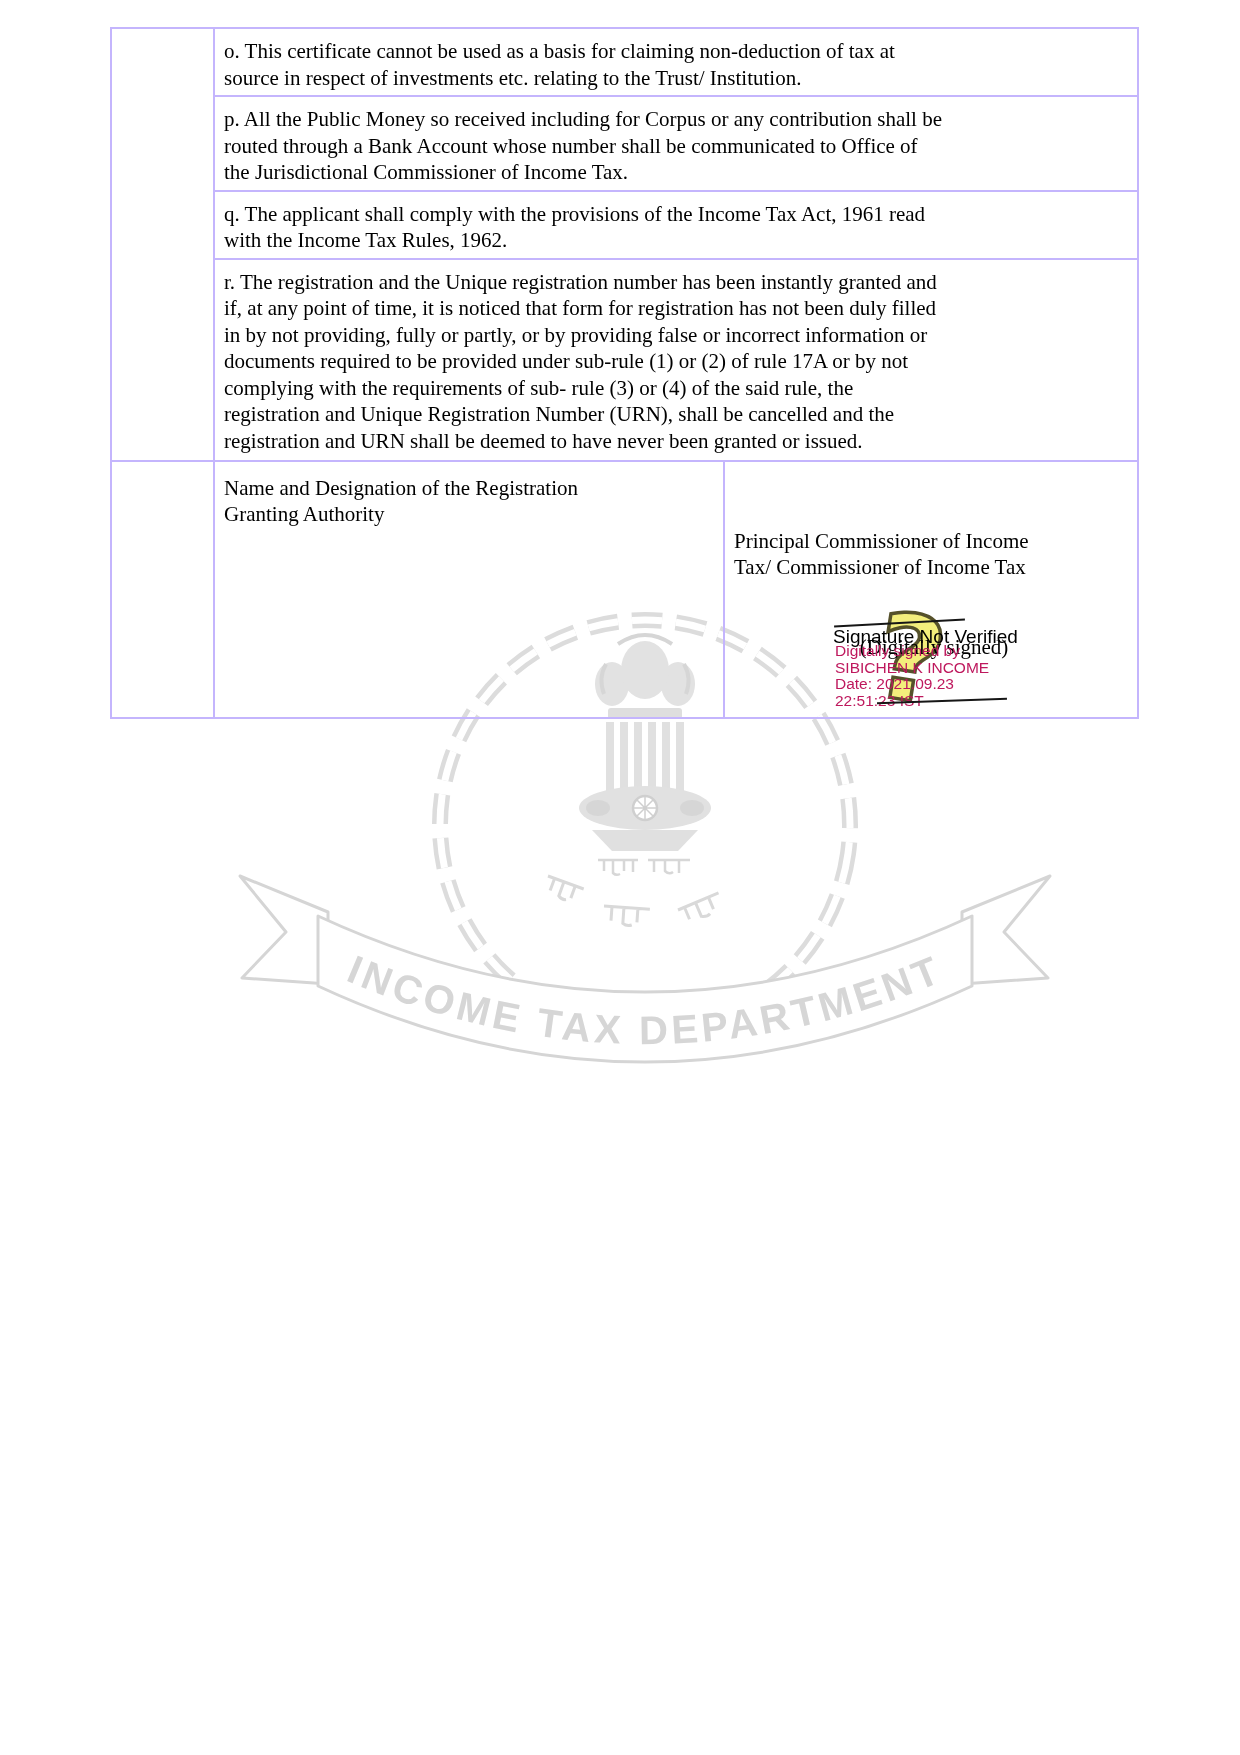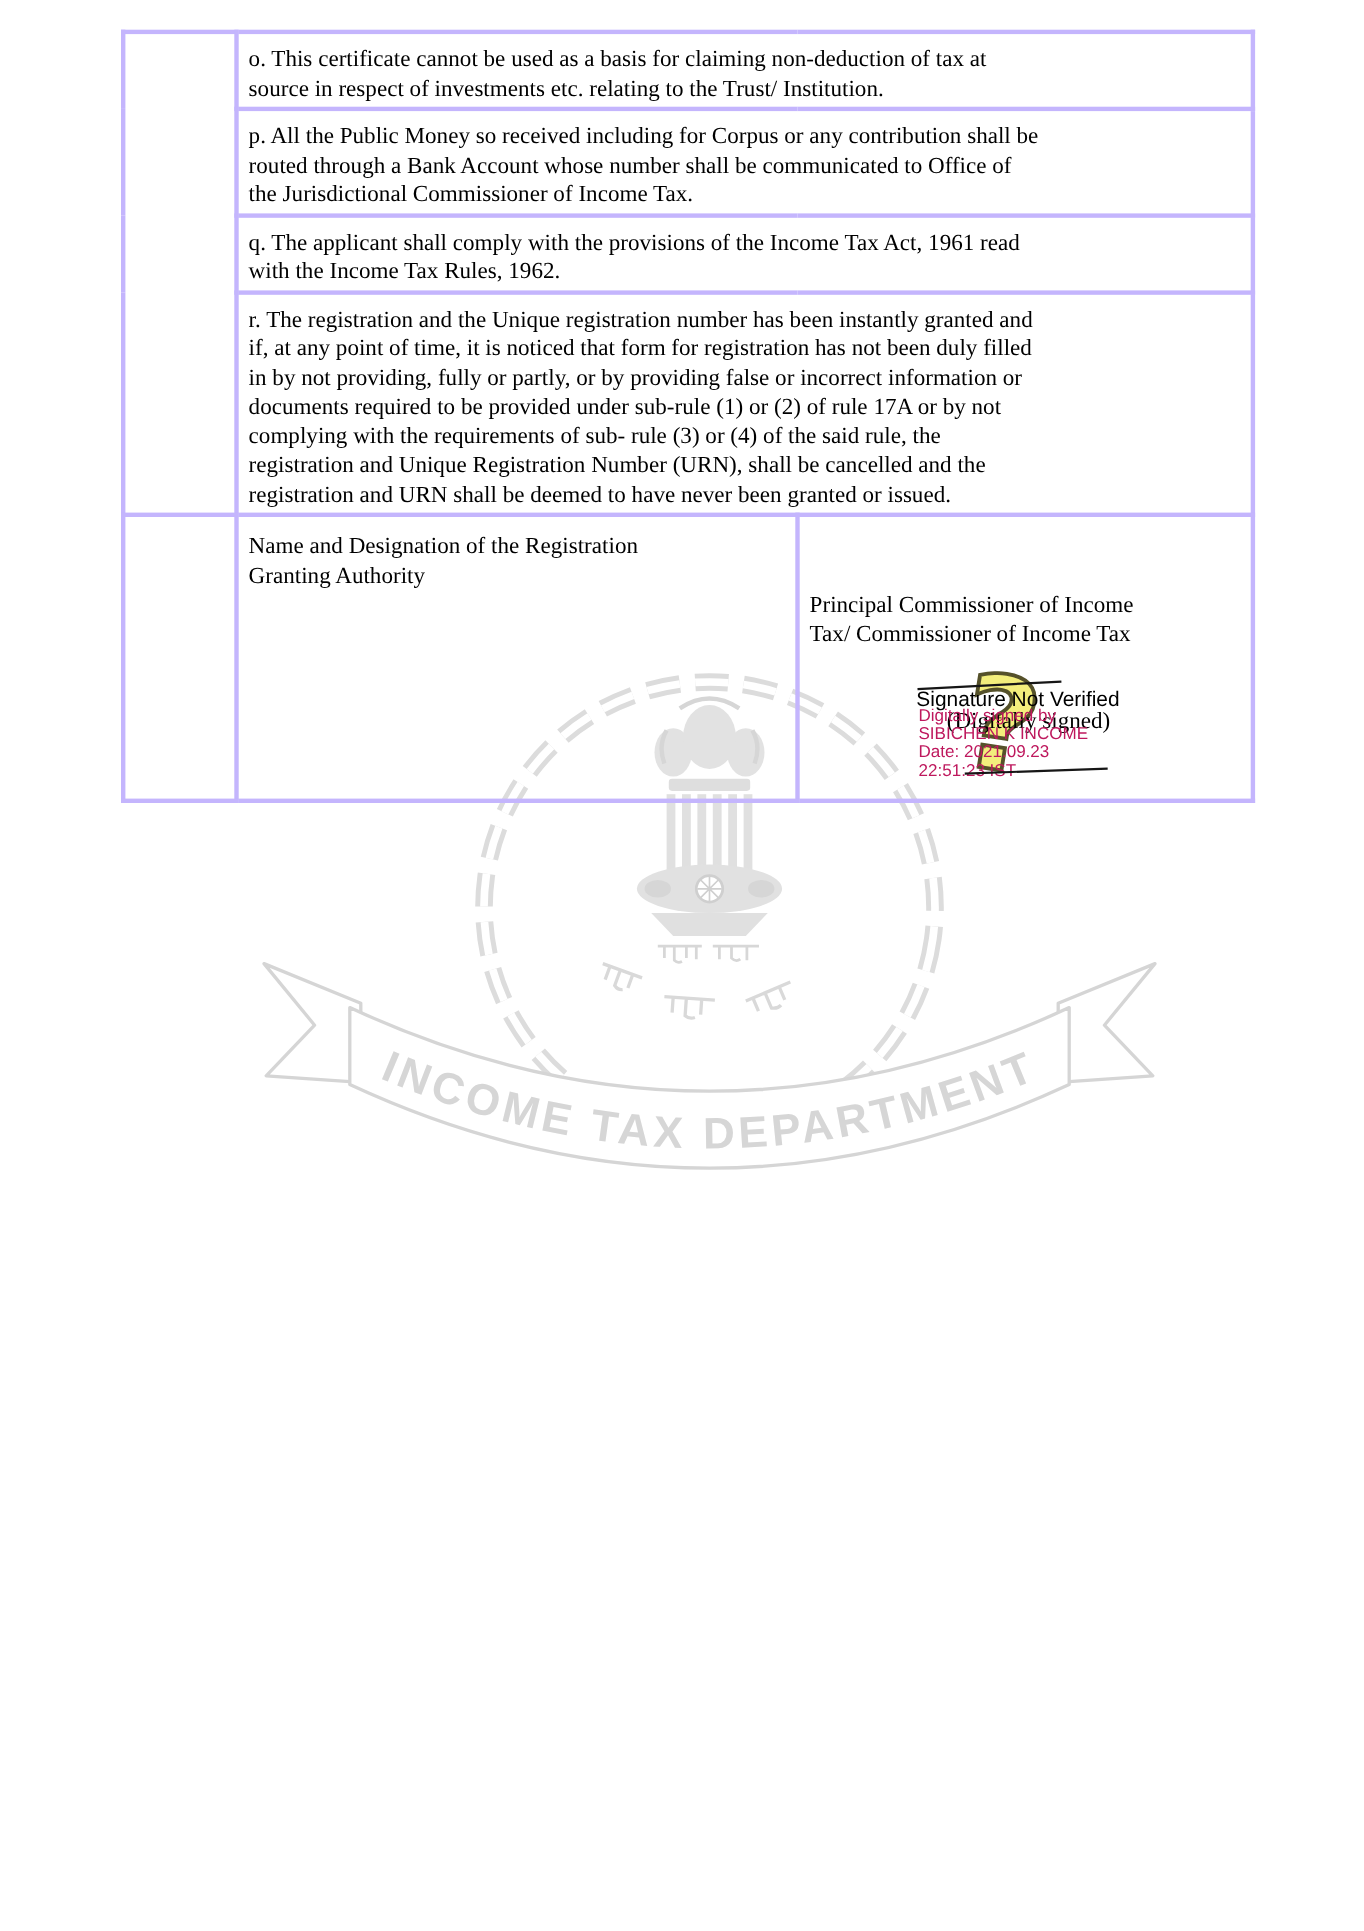--- a/index.html
+++ b/index.html
@@ -11,21 +11,21 @@
   
   .watermark { position:absolute; left:200px; top:580px; width:900px; height:580px;
                z-index:0; pointer-events:none; }
 
   
   .doc-table {
     position:absolute; left:110px; top:27px; width:1027px; z-index:2;
     border-collapse:collapse; table-layout:fixed;
   }
   .doc-table td {
-    border:4px solid #c4b5fd; vertical-align:top;
+    border:2px solid #c4b5fd; vertical-align:top;
     padding:9px 8px 4px 9px;
     font-size:21px; line-height:26.5px; white-space:pre-wrap; overflow:hidden;
     background:transparent;
   }
   .col-idx   { width:103px; }
   .col-mid   { width:510px; }
   .col-right { width:414px; }
   .row-o   { height:68px; }
   .row-p   { height:82px; }
   .row-q   { height:55px;margin-top:12px; }

